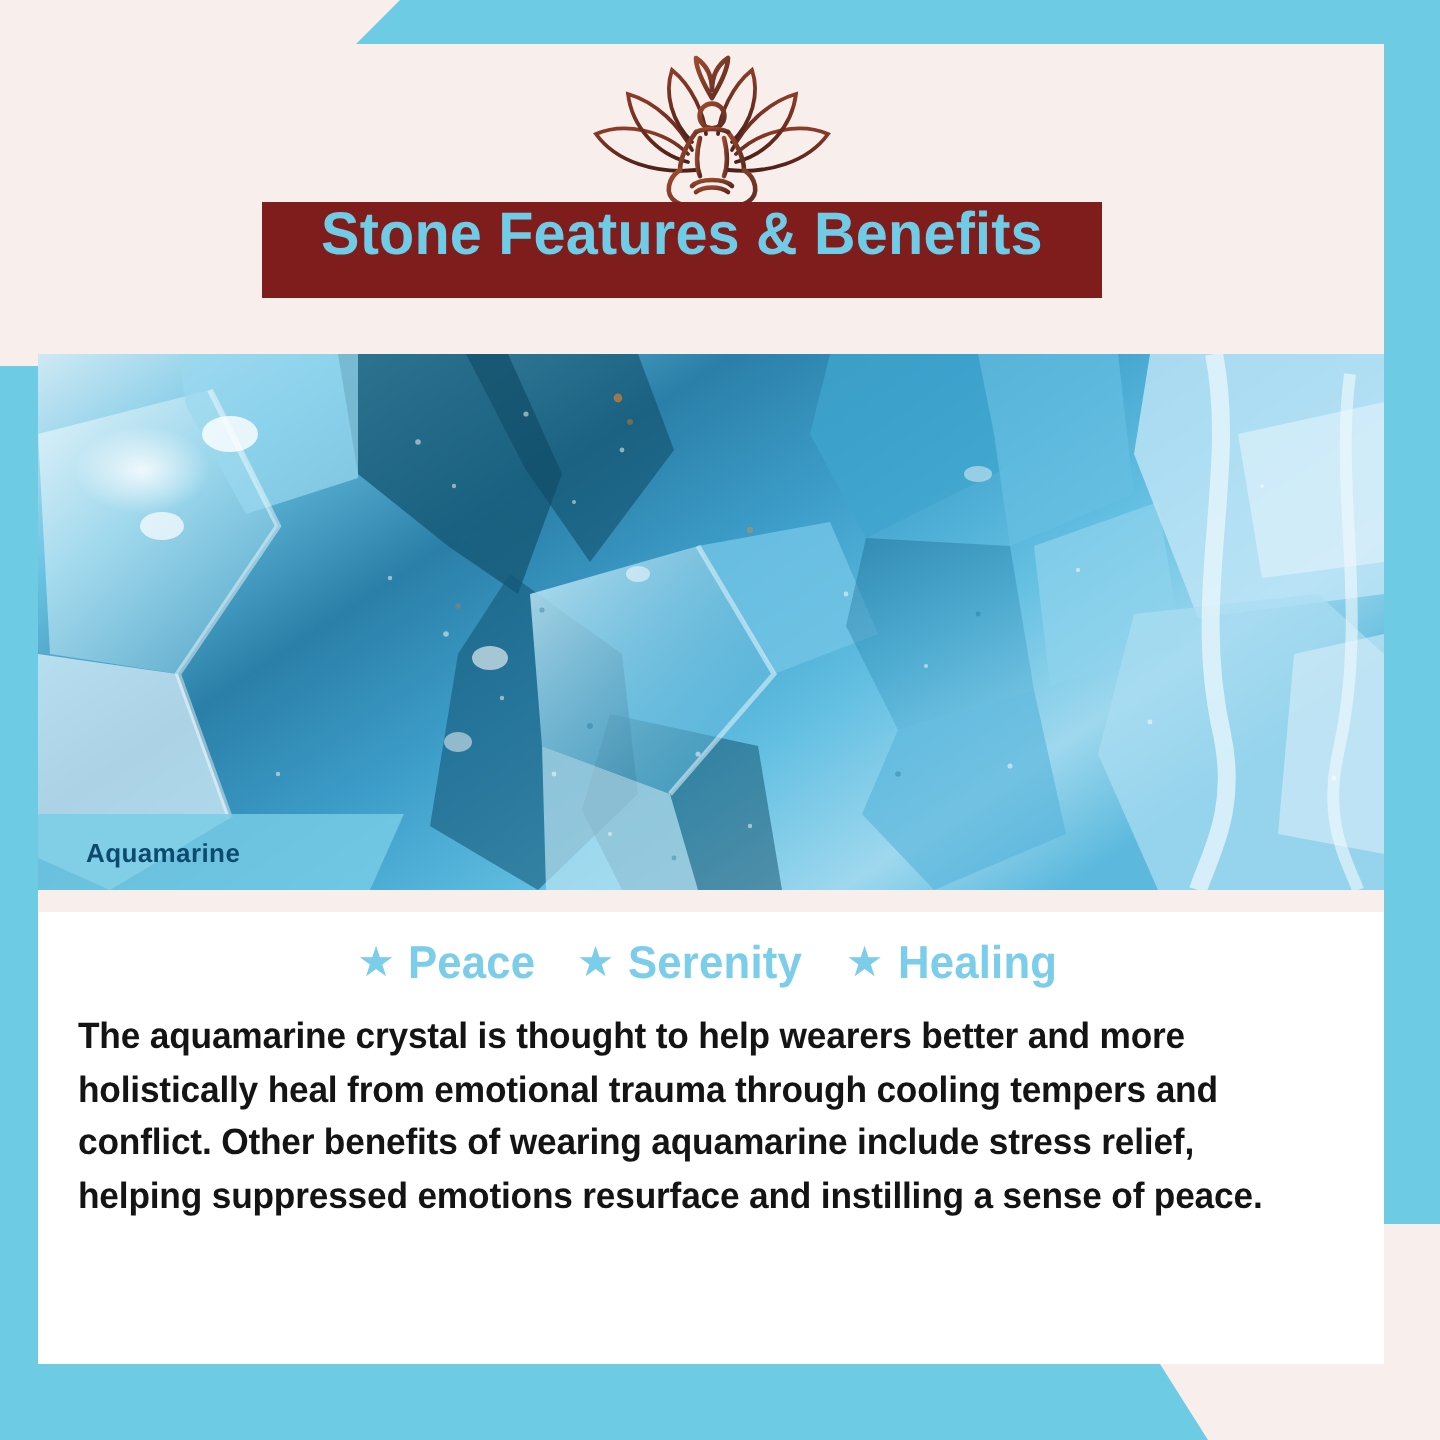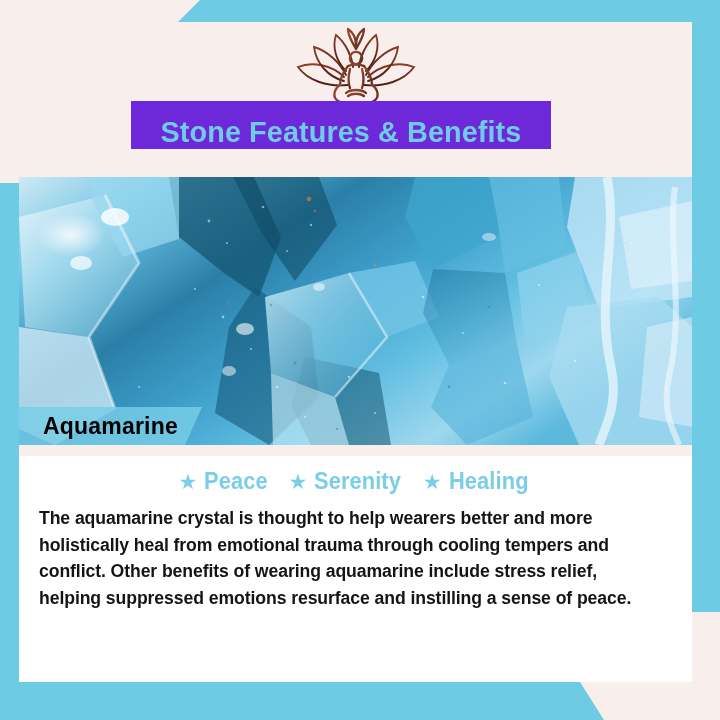--- a/index.html
+++ b/index.html
@@ -94,23 +94,23 @@
     white-space: nowrap;
   }
 
   
   .title-banner {
     position: absolute;
     left: 131px;
     top: 101px;
     width: 420px;
     height: 48px;
-    background: #6d28d9;
+    background: #7f1d1d;
     display: flex;
-    align-items: flex-end;
+    align-items: flex-start;
     justify-content: center;
   }
   .title-text {
     font-family: "Liberation Sans Narrow", "Liberation Sans", sans-serif;
     font-weight: 700;
     font-size: 30px;
     color: #6fcbe6;
     letter-spacing: 0.1px;
     transform: scaleX(0.96);
     white-space: nowrap;
@@ -135,22 +135,22 @@
     height: 38px;
     background: rgba(120, 205, 230, 0.82);
     clip-path: polygon(0 0, 183px 0, 166px 38px, 0 38px);
     display: flex;
     align-items: center;
   }
   .caption-text {
     margin-left: 24px;
     font-family: "Liberation Sans", sans-serif;
     font-weight: 700;
-    font-size: 23px;
-    color: #000000;
+    font-size: 13px;
+    color: #0c4a6e;
     letter-spacing: 0.2px;
     white-space: nowrap;
   }
 
   
   .thin-pink {
     position: absolute;
     left: 19px; top: 445px;
     width: 673px; height: 11px;
     background: #f8efec;

